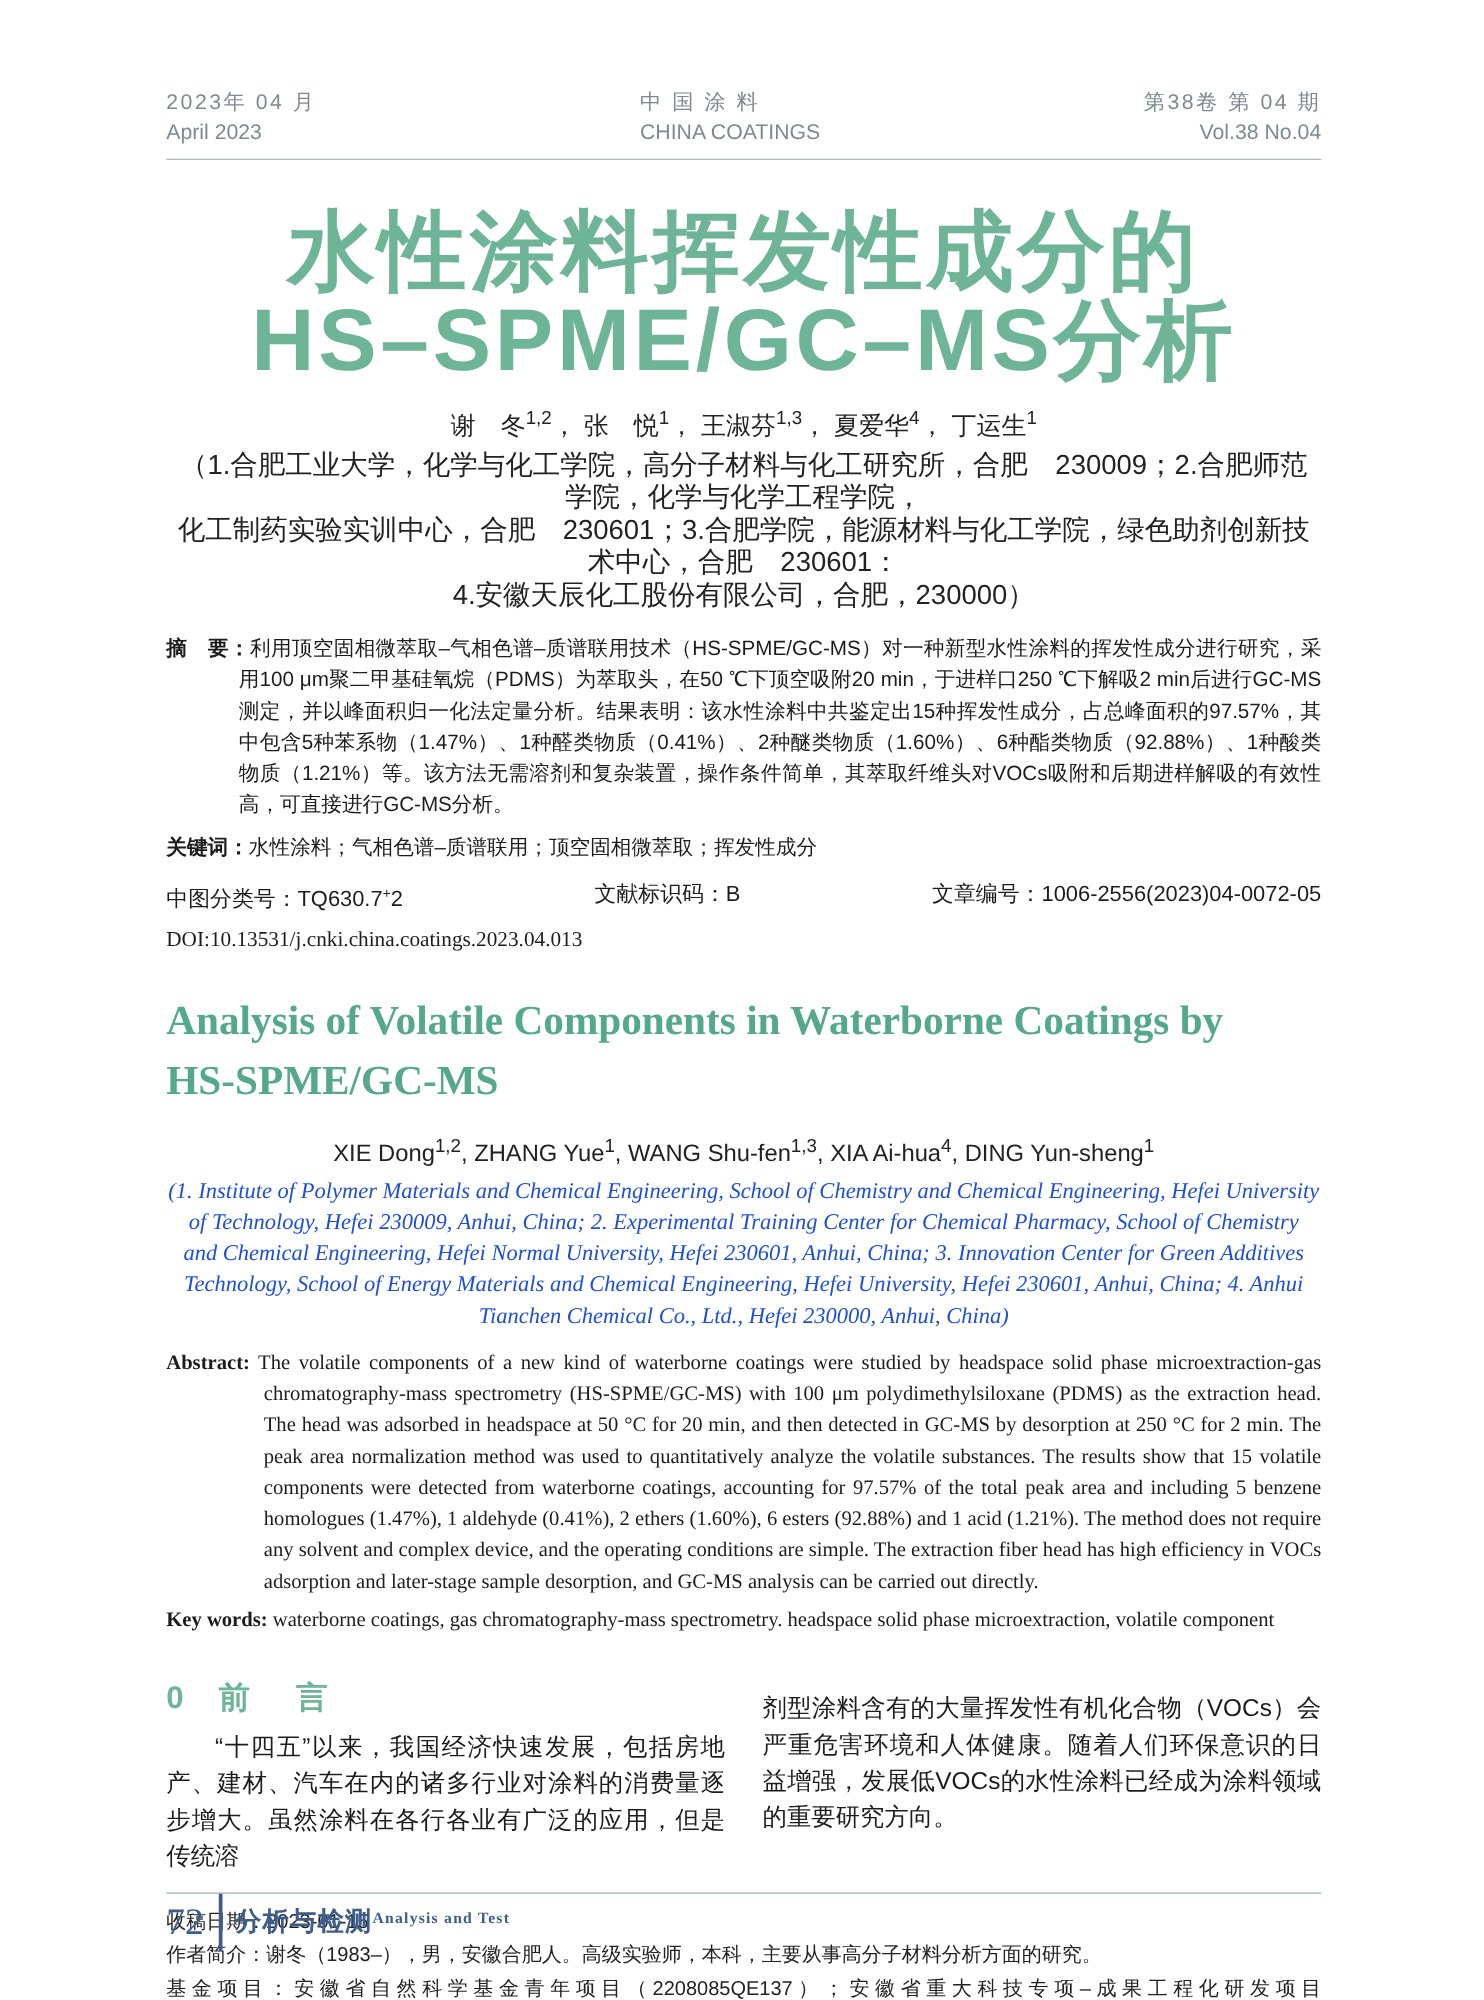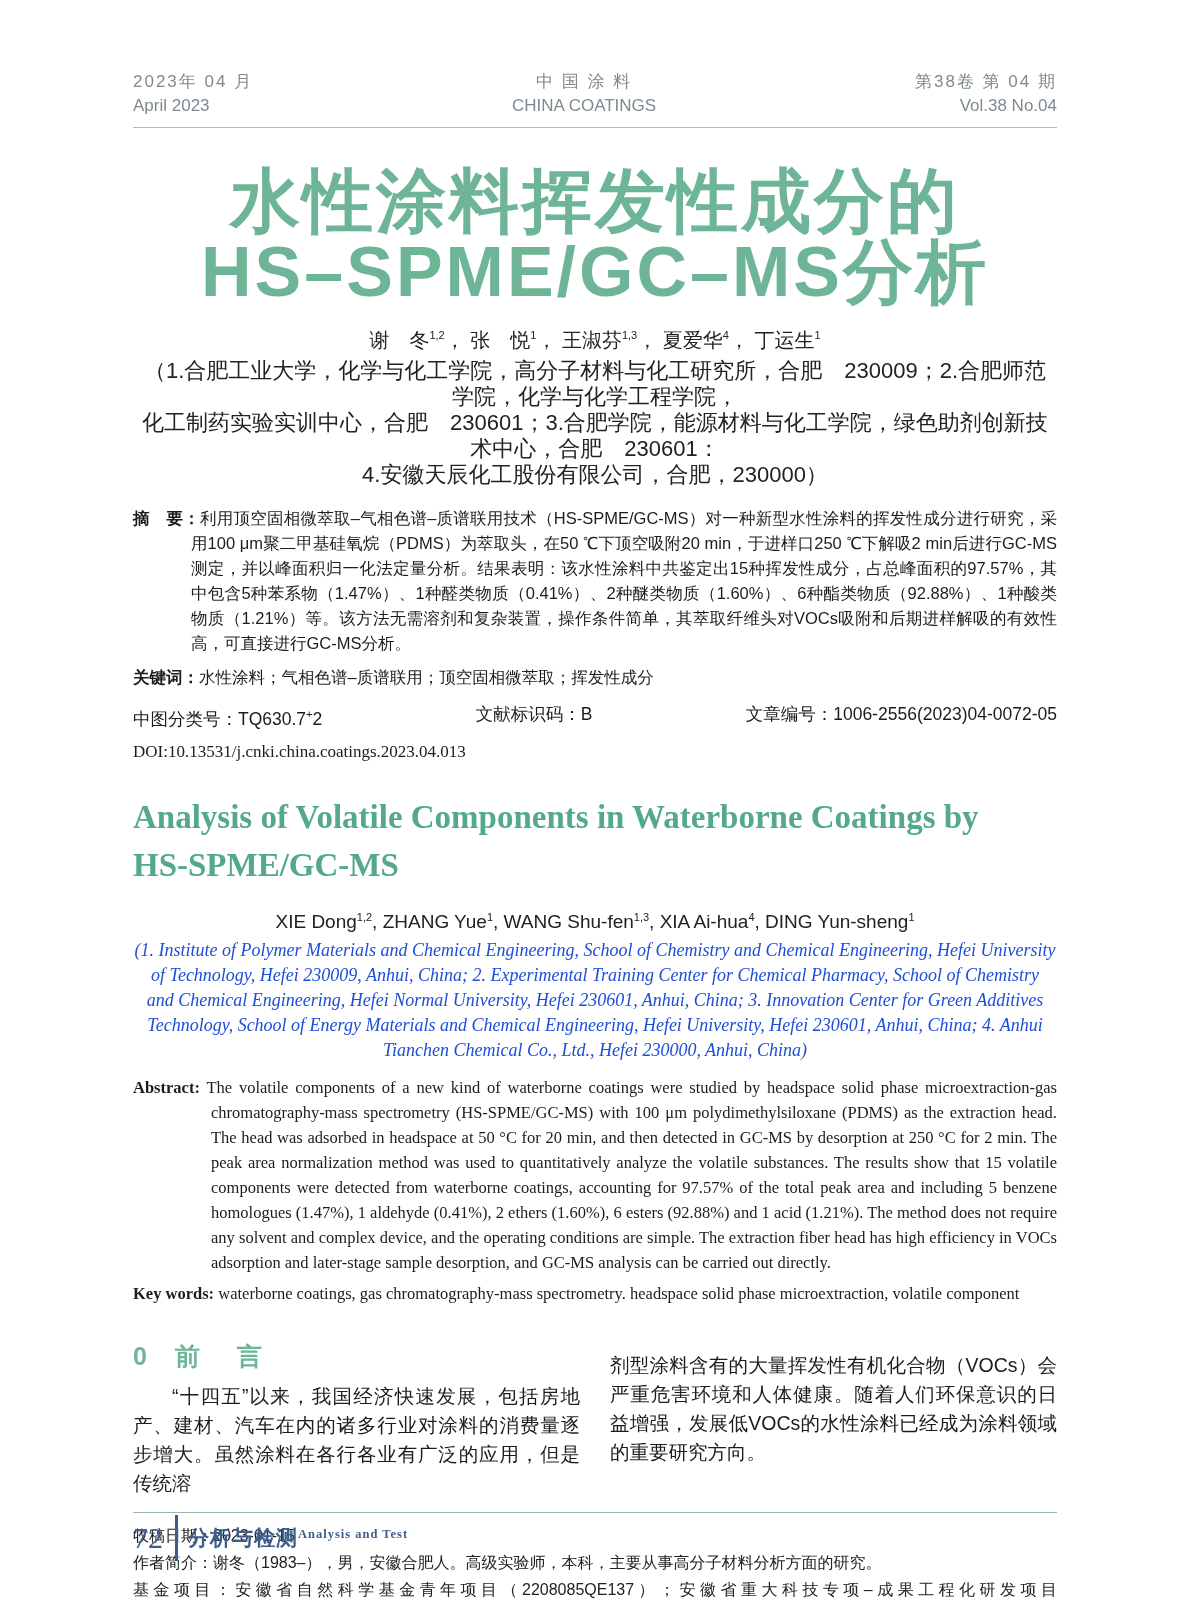--- a/index.html
+++ b/index.html
@@ -6,29 +6,29 @@
   .page{
     width:1187px;height:1600px;box-sizing:border-box;position:relative;
     background:#fff;overflow:hidden;
     padding:52px 130px 0 133px;
     font-family:"Liberation Sans",sans-serif;color:var(--text,#1c1c1c);margin-top:18px;
   }
   
   .header{display:flex;justify-content:space-between;align-items:flex-end;
     color:var(--header-gray,#7e8a90);font-size:17px;line-height:24px;
     padding-bottom:9px;border-bottom:1.5px solid var(--rule-gray,#b3babd);}
-  .h-center{text-align:center;}
+  .h-center{}
   .h-right{text-align:right;}
   .h-cn{letter-spacing:2px;}
   
   .title-cn{margin:38px 0 0 0;text-align:center;font-weight:700;
     color:var(--accent-green,#6db596);font-size:70px;line-height:71px;letter-spacing:3px;}
   
   .authors-cn{margin-top:14px;text-align:center;font-size:20px;line-height:26px;color:#222;}
-  .authors-cn sup,.authors-en sup{font-size:11px;}
+  .authors-cn sup,.authors-en sup{font-size:15px;}
   
   .affils-cn{margin-top:5px;text-align:center;font-size:22px;line-height:26px;color:#222;}
   
   .hang{padding-left:58px;text-indent:-58px;text-align:justify;
     font-size:16.5px;line-height:25px;margin-top:18px;}
   .hang .lbl{font-weight:700;}
   .kw-cn{margin-top:9px;text-align:left;}
   
   .meta-row{display:flex;justify-content:space-between;margin-top:13px;font-size:17.5px;line-height:23px;}
   .meta-row sup{font-size:11px;}

